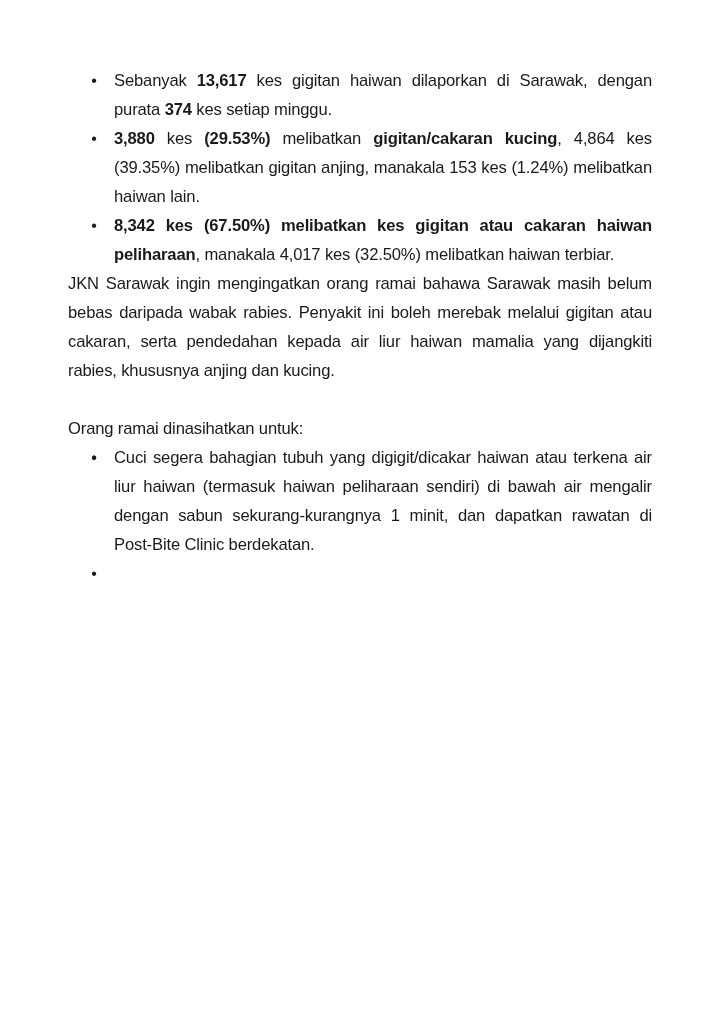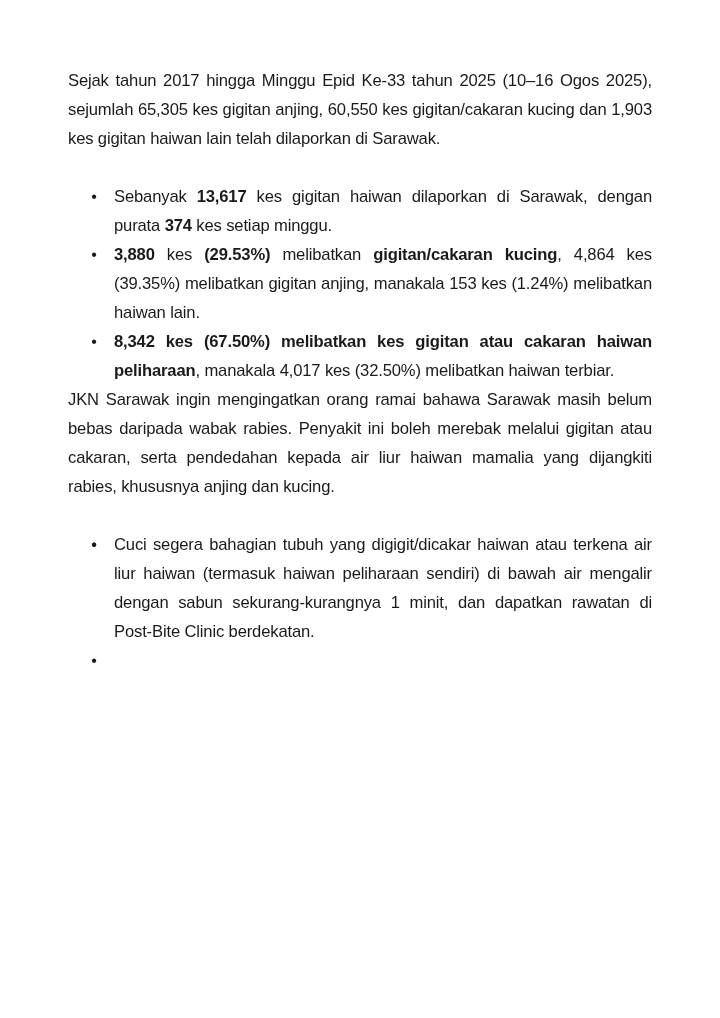--- a/index.html
+++ b/index.html
@@ -50,40 +50,40 @@
       font-size: 16px;
     }
     b { font-weight: bold; }
   </style>
 </head>
 <body>
 
 <div class="page">
 
 
-  <p class="para-gap">Sejak tahun 2017 hingga Minggu Epid Ke-33 tahun 2025 (10–16 Ogos 2025), sejumlah 65,305 kes gigitan anjing, 60,550 kes gigitan/cakaran kucing dan 1,903 kes gigitan haiwan lain telah dilaporkan di Sarawak.</p>
 
 
   <ul class="bullets para-gap">
     <li>
       <span class="bullet-dot">•</span>
       <span>Sebanyak </span><b>13,617</b><span> kes gigitan haiwan dilaporkan di Sarawak, dengan purata </span><b>374</b><span> kes setiap minggu.</span>
     </li>
     <li>
       <span class="bullet-dot">•</span>
       <b>3,880</b><span> kes </span><b>(29.53%)</b><span> melibatkan </span><b>gigitan/cakaran kucing</b><span>, 4,864 kes (39.35%) melibatkan gigitan anjing, manakala 153 kes (1.24%) melibatkan haiwan lain.</span>
     </li>
     <li>
       <span class="bullet-dot">•</span>
       <b>8,342 kes (67.50%) melibatkan kes gigitan atau cakaran haiwan peliharaan</b><span>, manakala 4,017 kes (32.50%) melibatkan haiwan terbiar.</span>
     </li>
   </ul>
 
   <p class="para-gap">JKN Sarawak ingin mengingatkan orang ramai bahawa Sarawak masih belum bebas daripada wabak rabies. Penyakit ini boleh merebak melalui gigitan atau cakaran, serta pendedahan kepada air liur haiwan mamalia yang dijangkiti rabies, khususnya anjing dan kucing.</p>
 
+  <p>Orang ramai dinasihatkan untuk:</p>
 
   <ul class="bullets">
     <li>
       <span class="bullet-dot">•</span>
     </li>
     <li>
       <span class="bullet-dot">•</span>
       <span>Cuci segera bahagian tubuh yang digigit/dicakar haiwan atau terkena air liur haiwan (termasuk haiwan peliharaan sendiri) di bawah air mengalir dengan sabun sekurang-kurangnya 1 minit, dan dapatkan rawatan di Post-Bite Clinic berdekatan.</span>
     </li>
     <li>

